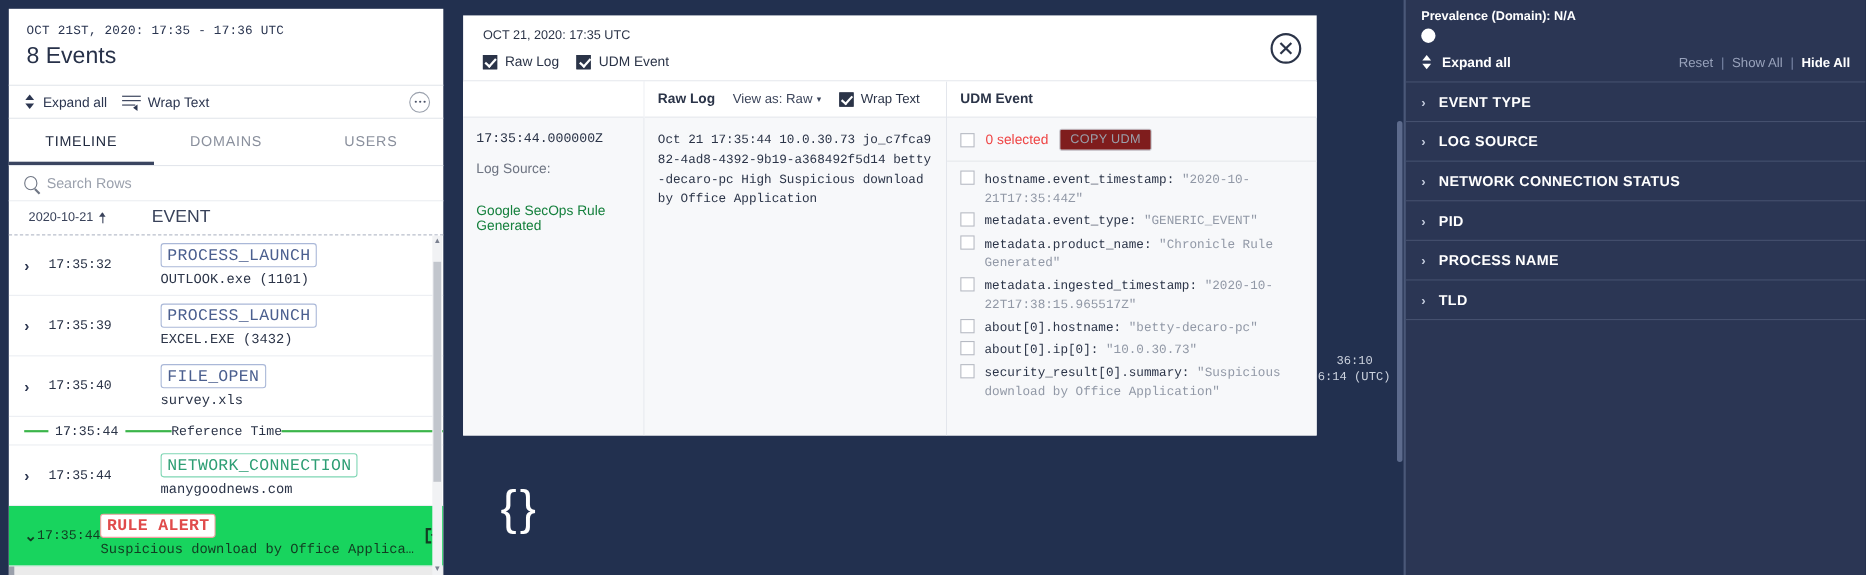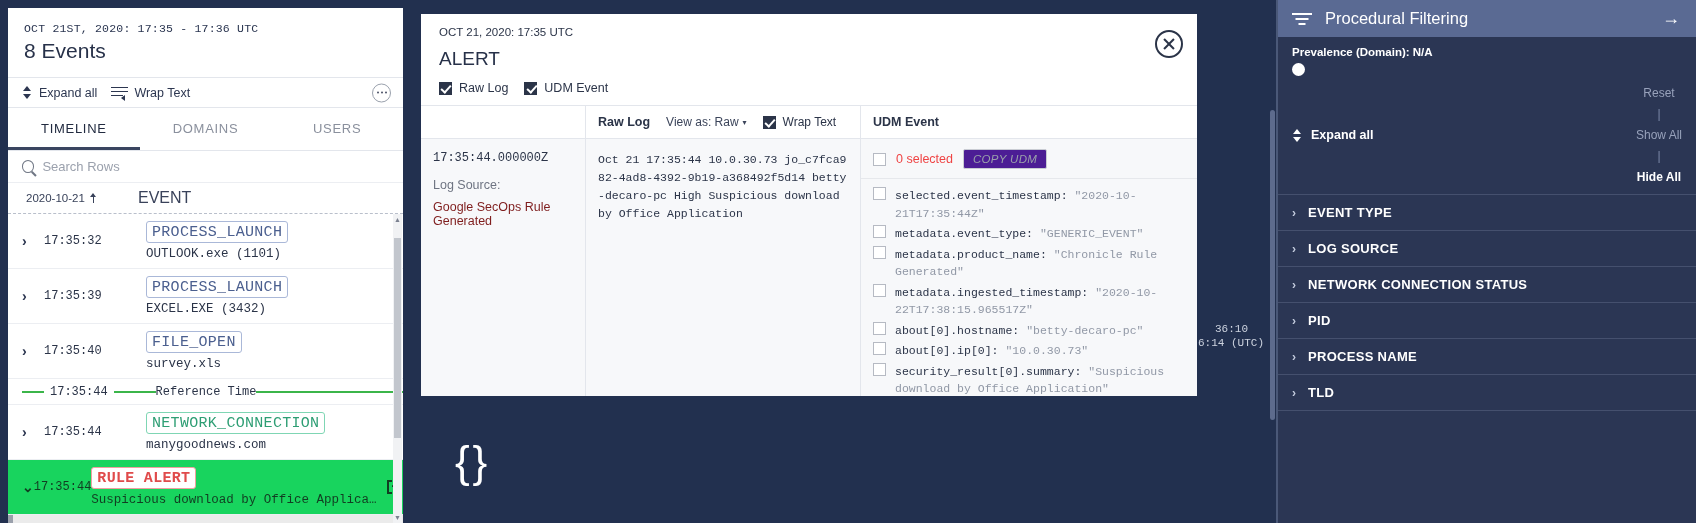--- a/index.html
+++ b/index.html
@@ -158,33 +158,32 @@
   .col-header {
     height: 33px; display: flex; align-items: center; padding: 0 12px;
     font-size: 12.5px; font-weight: bold; color: #2b3448;
     border-bottom: 1px solid #e3e6ec; background:#fff; gap: 16px;
   }
   .col-header .sub { font-weight: normal; font-size: 12px; color:#3b445a; display:flex;align-items:center;gap:4px;}
   .caret-sm { font-size: 8px; color:#3b445a; }
   .col-inner { padding: 12px; }
   .src-ts { font-family: "Liberation Mono", monospace; font-size: 12px; color: #2b3448; }
   .src-lbl { font-size: 12.5px; color: #6e7482; margin-top: 13px; }
-  .src-val { font-size: 12.5px; color: #7f1d1d; margin-top: 8px; }
+  .src-val { font-size: 12.5px; color: #15803d; margin-top: 24px; }
   .raw-text {
     font-family: "Liberation Mono", monospace; font-size: 11.5px; color: #2b3448;
     line-height: 18px; word-break: break-all;
   }
   .udm-top { display: flex; align-items: center; gap: 10px; padding: 10px 12px 9px 12px;
     border-bottom: 1px solid #e6e8ec;}
   .udm-sel { font-size: 12.5px; color: #ef4444; }
   .copy-udm {
-    border: 1px solid #c9ccd3; background: #4c1d95; color: #9aa0ab;
+    border: 1px solid #c9ccd3; background: #7f1d1d; color: #9aa0ab;
     font-size: 11.5px; padding: 3px 9px; border-radius: 2px; letter-spacing:.3px; cursor:pointer;
     font-family: "Liberation Sans", sans-serif;
-    font-style: italic;
   }
   .udm-list { padding: 8px 12px 0 12px; }
   .udm-row { display: flex; align-items: flex-start; gap: 9px; margin-bottom: 3px; }
   .udm-kv {
     font-family: "Liberation Mono", monospace; font-size: 11.5px;
     line-height: 17.5px; color: #2b3448;
   }
   .udm-kv .val { color: #9198a6; }
 
   
@@ -223,21 +222,21 @@
     border-bottom: 1px solid #45506e;
   }
   .fp-expand { display:flex; align-items:center; gap:8px; font-size: 12.5px; color: #fff; font-weight:bold; cursor:pointer;}
   .ic-expand-w { display:inline-block; width:11px; height:15px; position:relative; }
   .ic-expand-w:before, .ic-expand-w:after {
     content:""; position:absolute; left:1px; width:0;height:0;
     border-left:4.5px solid transparent; border-right:4.5px solid transparent;
   }
   .ic-expand-w:before { top:1px; border-bottom:5px solid #fff; }
   .ic-expand-w:after { bottom:1px; border-top:5px solid #fff; }
-  .fp-links { margin-left: auto; display: flex; align-items: center; gap: 7px; font-size: 12px; flex-direction: column; }
+  .fp-links { margin-left: auto; display: flex; align-items: center; gap: 7px; font-size: 12px; }
   .fp-links a { color: #98a2bb; text-decoration: none; cursor: pointer; }
   .fp-links a.strong { color: #fff; font-weight: bold; }
   .fp-links .sep { color: #6d7burgundy; }
   .fp-links .sep { color: #7b88a8; }
   .fp-item {
     display: flex; align-items: center; gap: 12px; padding: 10px 14px;
     border-bottom: 1px solid #45506e; cursor: pointer;
   }
   .fp-item .chev { color: #c3cbdd; font-size: 12px; font-weight: bold; }
   .fp-item .lbl { font-size: 13px; color: #fff; font-weight: bold; letter-spacing: .3px; }
@@ -363,21 +362,20 @@
       <div class="scroll-arrow" style="top:2px">▲</div>
       <div class="scroll-thumb"></div>
       <div class="scroll-arrow" style="bottom:2px">▼</div>
     </div>
   </div>
 </div>
 
 <div id="alert-panel">
   <div class="ap-head">
     <div class="ap-ts">OCT 21, 2020: 17:35 UTC</div>
-    <div class="ap-title">ALERT</div>
     <div class="ap-checks">
       <label class="chk">
         <span class="box checked"></span>
         <span>Raw Log</span>
       </label>
       <label class="chk">
         <span class="box checked"></span>
         <span>UDM Event</span>
       </label>
     </div>
@@ -416,21 +414,21 @@
         <span>UDM Event</span>
       </div>
       <div class="udm-top">
         <span class="box empty"></span>
         <span class="udm-sel">0 selected</span>
         <button class="copy-udm">COPY UDM</button>
       </div>
       <div class="udm-list">
         <div class="udm-row">
           <span class="box empty"></span>
-          <span class="udm-kv"><span>selected.event_timestamp:</span>
+          <span class="udm-kv"><span>hostname.event_timestamp:</span>
             <span class="val">"2020-10-21T17:35:44Z"</span></span>
         </div>
         <div class="udm-row">
           <span class="box empty"></span>
           <span class="udm-kv"><span>metadata.event_type:</span>
             <span class="val">"GENERIC_EVENT"</span></span>
         </div>
         <div class="udm-row">
           <span class="box empty"></span>
           <span class="udm-kv"><span>metadata.product_name:</span>
@@ -464,29 +462,20 @@
 
 <div class="bg-ts" style="left:1215px;top:323px">36:10</div>
 <div class="bg-ts" style="left:1198px;top:337px">6:14  (UTC)</div>
 
 <div id="rule-det">
   <div class="brace">{ }</div>
 </div>
 
 <div id="filter-panel">
   <div class="fp-scroll"></div>
-  <div class="fp-head">
-    <span class="ic-filter">
-        <i></i>
-        <i></i>
-        <i></i>
-      </span>
-    <span class="fp-title">Procedural Filtering</span>
-    <span class="fp-arrow">→</span>
-  </div>
 
   <div class="fp-prev">
     <div class="fp-prev-lbl">Prevalence (Domain): N/A</div>
     <div class="slider-dot"></div>
   </div>
 
   <div class="fp-actions">
     <div class="fp-expand">
       <span class="ic-expand-w"></span>
       <span>Expand all</span>

